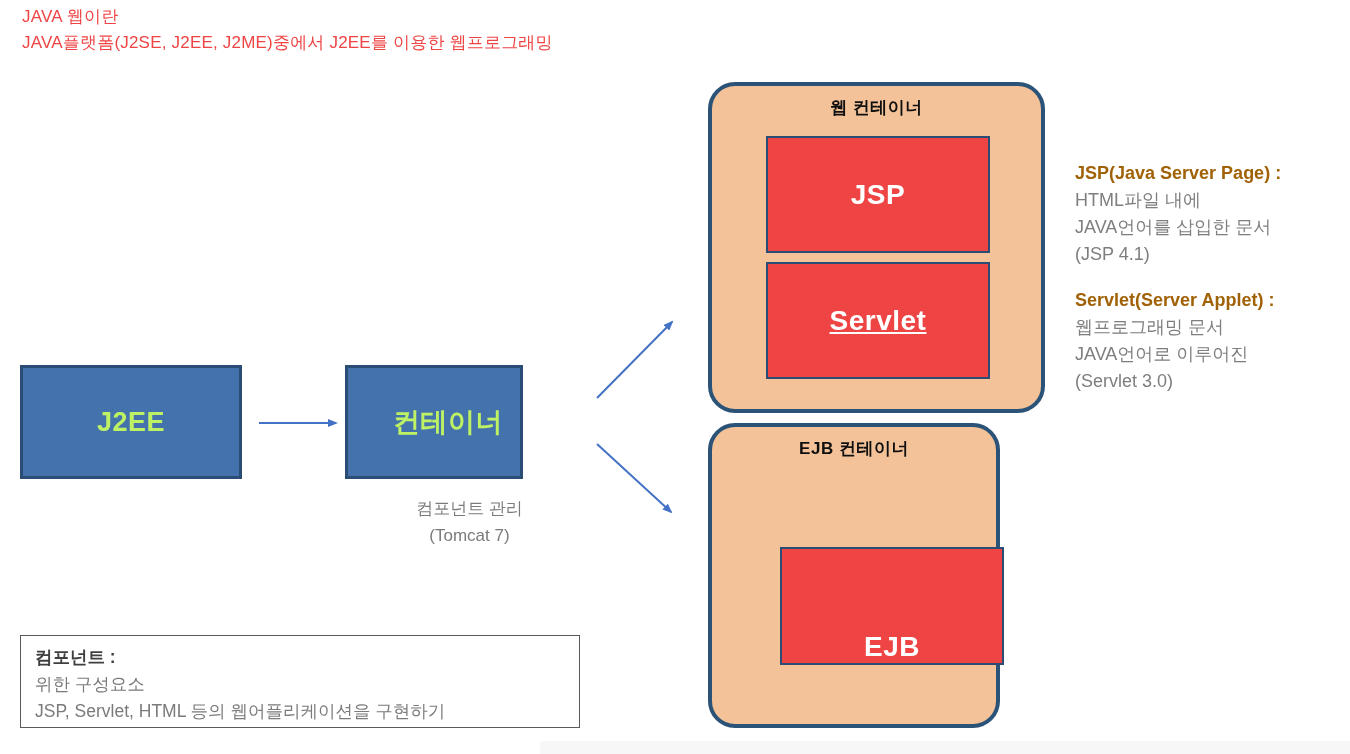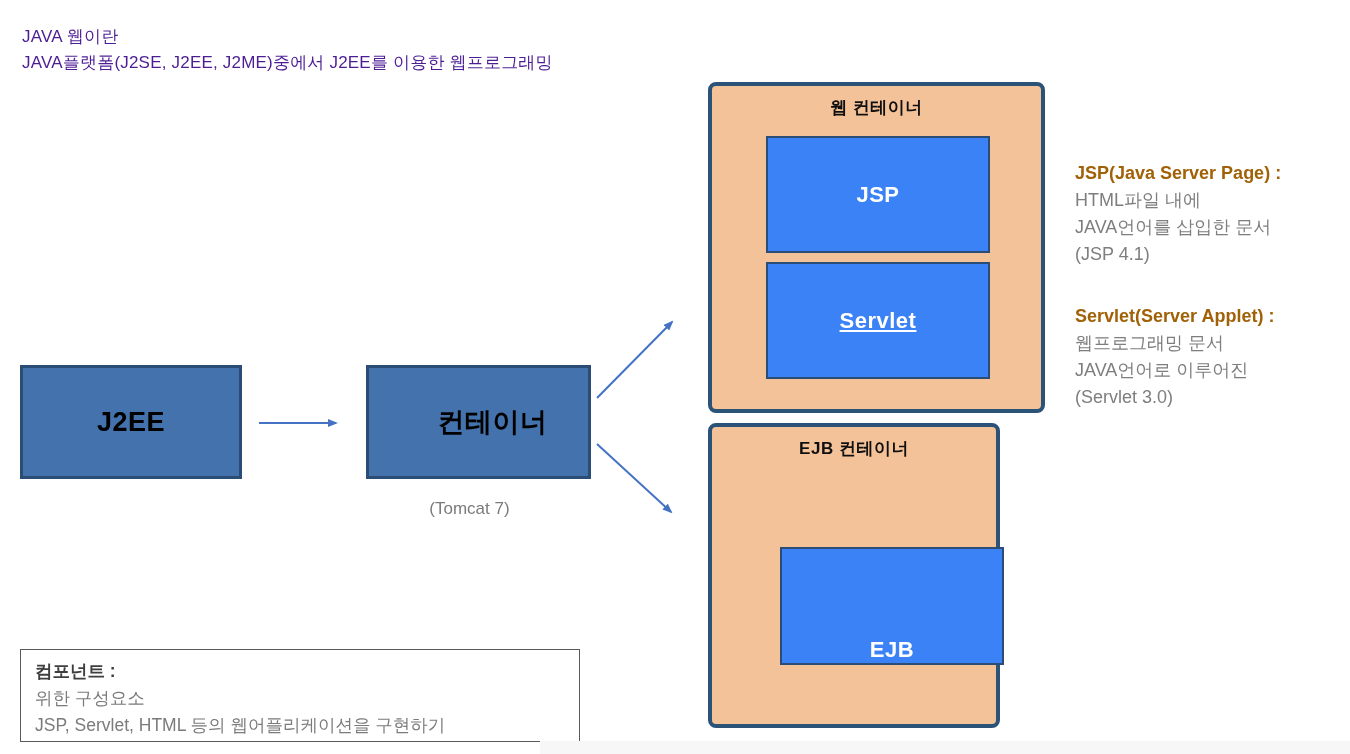--- a/index.html
+++ b/index.html
@@ -12,113 +12,112 @@
     overflow: hidden;
   }
   .arrows {
     position: absolute;
     left: 0; top: 0;
     width: 1350px; height: 754px;
     pointer-events: none;
   }
   .header {
     position: absolute;
-    left: 22px; top: 24px;
+    left: 22px; top: 4px;
     font-size: 17px;
     line-height: 26px;
-    color: #4c1d95;
+    color: #ef4444;
     letter-spacing: 0.2px;
     white-space: nowrap;
   }
   .node {
     position: absolute;
     background: #4472AC;
     border: 3px solid #2B4C74;
     box-sizing: border-box;
     display: flex;
     align-items: center;
     justify-content: center;
-    color: #000000;
+    color: #bef264;
     font-size: 27px;
     font-weight: bold;
     letter-spacing: 0.5px;
   }
   .node-j2ee  { left: 20px;  top: 365px; width: 222px; height: 114px; }
-  .node-cont  { left: 366px; top: 365px; width: 225px; height: 114px; padding-left: 28px; }
+  .node-cont  { left: 345px; top: 365px; width: 178px; height: 114px; padding-left: 28px; }
   .caption {
     position: absolute;
     left: 357px; top: 495px;
     width: 225px;
     text-align: center;
     font-size: 17px;
     line-height: 27px;
     color: #7b7b7b;
   }
   .group {
     position: absolute;
     background: #F4C298;
     border: 4px solid #2B5277;
-    border-radius: 8px;
+    border-radius: 27px;
     box-sizing: border-box;
   }
   .group-web { left: 708px; top: 82px;  width: 337px; height: 331px; }
   .group-ejb { left: 708px; top: 423px; width: 292px; height: 305px; }
   .group-title {
     position: absolute;
     left: 0; top: 10px;
     width: 100%;
     text-align: center;
     font-size: 17px;
     font-weight: bold;
     color: #0f0f0f;
     letter-spacing: 0.5px;
   }
   .inner-node {
     position: absolute;
-    background: #3b82f6;
+    background: #ef4444;
     border: 2px solid #2B4C74;
     box-sizing: border-box;
     display: flex;
     align-items: center;
     justify-content: center;
     color: #ffffff;
-    font-size: 22px;
+    font-size: 28px;
     font-weight: bold;
     letter-spacing: 0.5px;
   }
   .inner-jsp     { left: 54px; top: 50px;  width: 224px; height: 117px; }
   .inner-servlet { left: 54px; top: 176px; width: 224px; height: 117px; text-decoration: underline; }
   .inner-ejb     { left: 68px; top: 120px; width: 224px; height: 118px; align-items: flex-end; }
   .sidenote {
     position: absolute;
     left: 1075px; top: 160px;
     width: 270px;
     font-size: 18px;
     line-height: 27px;
     color: #7e7e7e;
     white-space: nowrap;
   }
   .note-title {
     font-weight: bold;
     color: #a16207;
   }
-  .note-block-second { margin-top: 35px; }
+  .note-block-second { margin-top: 19px; }
   .component-note {
     position: absolute;
     left: 20px; top: 635px;
     width: 560px; height: 93px;
     box-sizing: border-box;
     border: 1px solid #595959;
     background: #ffffff;
     padding: 8px 14px 0 14px;
     font-size: 17.5px;
     line-height: 27px;
     color: #7b7b7b;
     white-space: nowrap;
-    margin-top: 14px;
   }
   .component-note .note-title { color: #3f3f3f; }
   .bottom-strip {
     position: absolute;
     left: 540px; top: 741px;
     width: 810px; height: 13px;
     background: #f7f7f7;
   }
 </style>
 </head>
@@ -144,20 +143,21 @@
 
   <div class="node node-j2ee">
     <span>J2EE</span>
   </div>
 
   <div class="node node-cont">
     <span>컨테이너</span>
   </div>
 
   <div class="caption">
+    <div>컴포넌트 관리</div>
     <div>(Tomcat 7)</div>
   </div>
 
   <div class="group group-web">
     <div class="group-title">웹 컨테이너</div>
     <div class="inner-node inner-jsp">
       <span>JSP</span>
     </div>
     <div class="inner-node inner-servlet">
       <span>Servlet</span>

